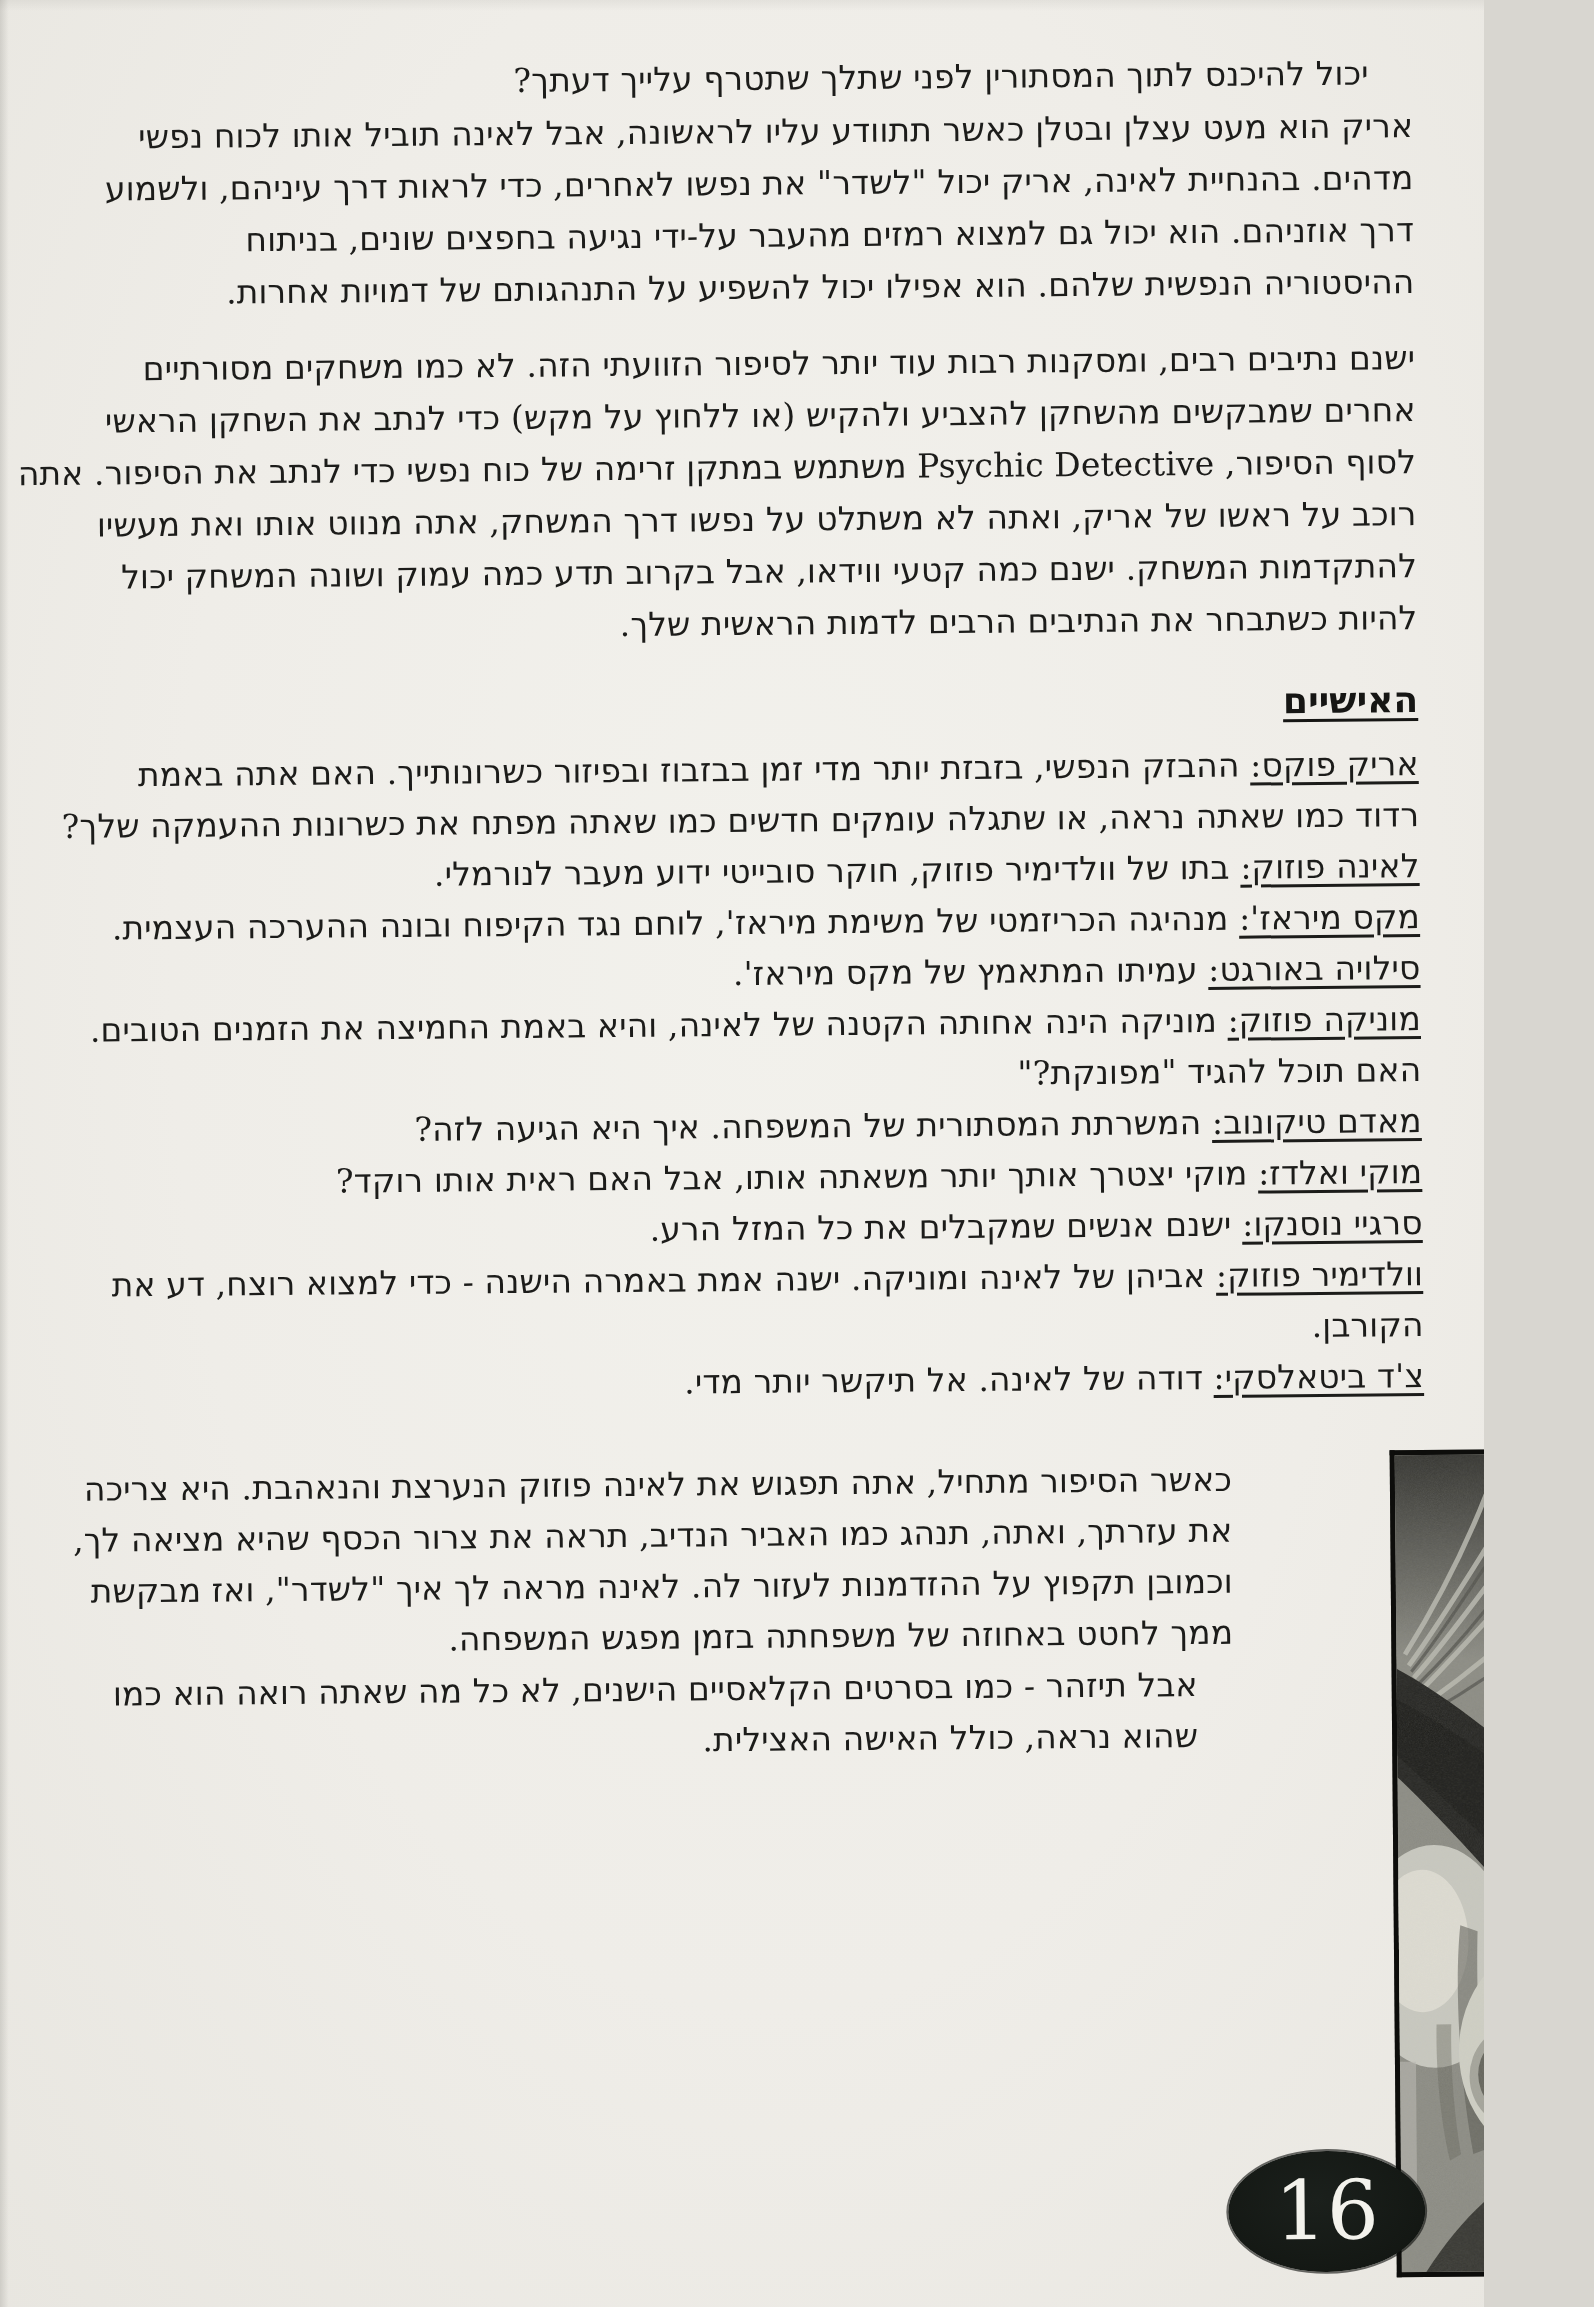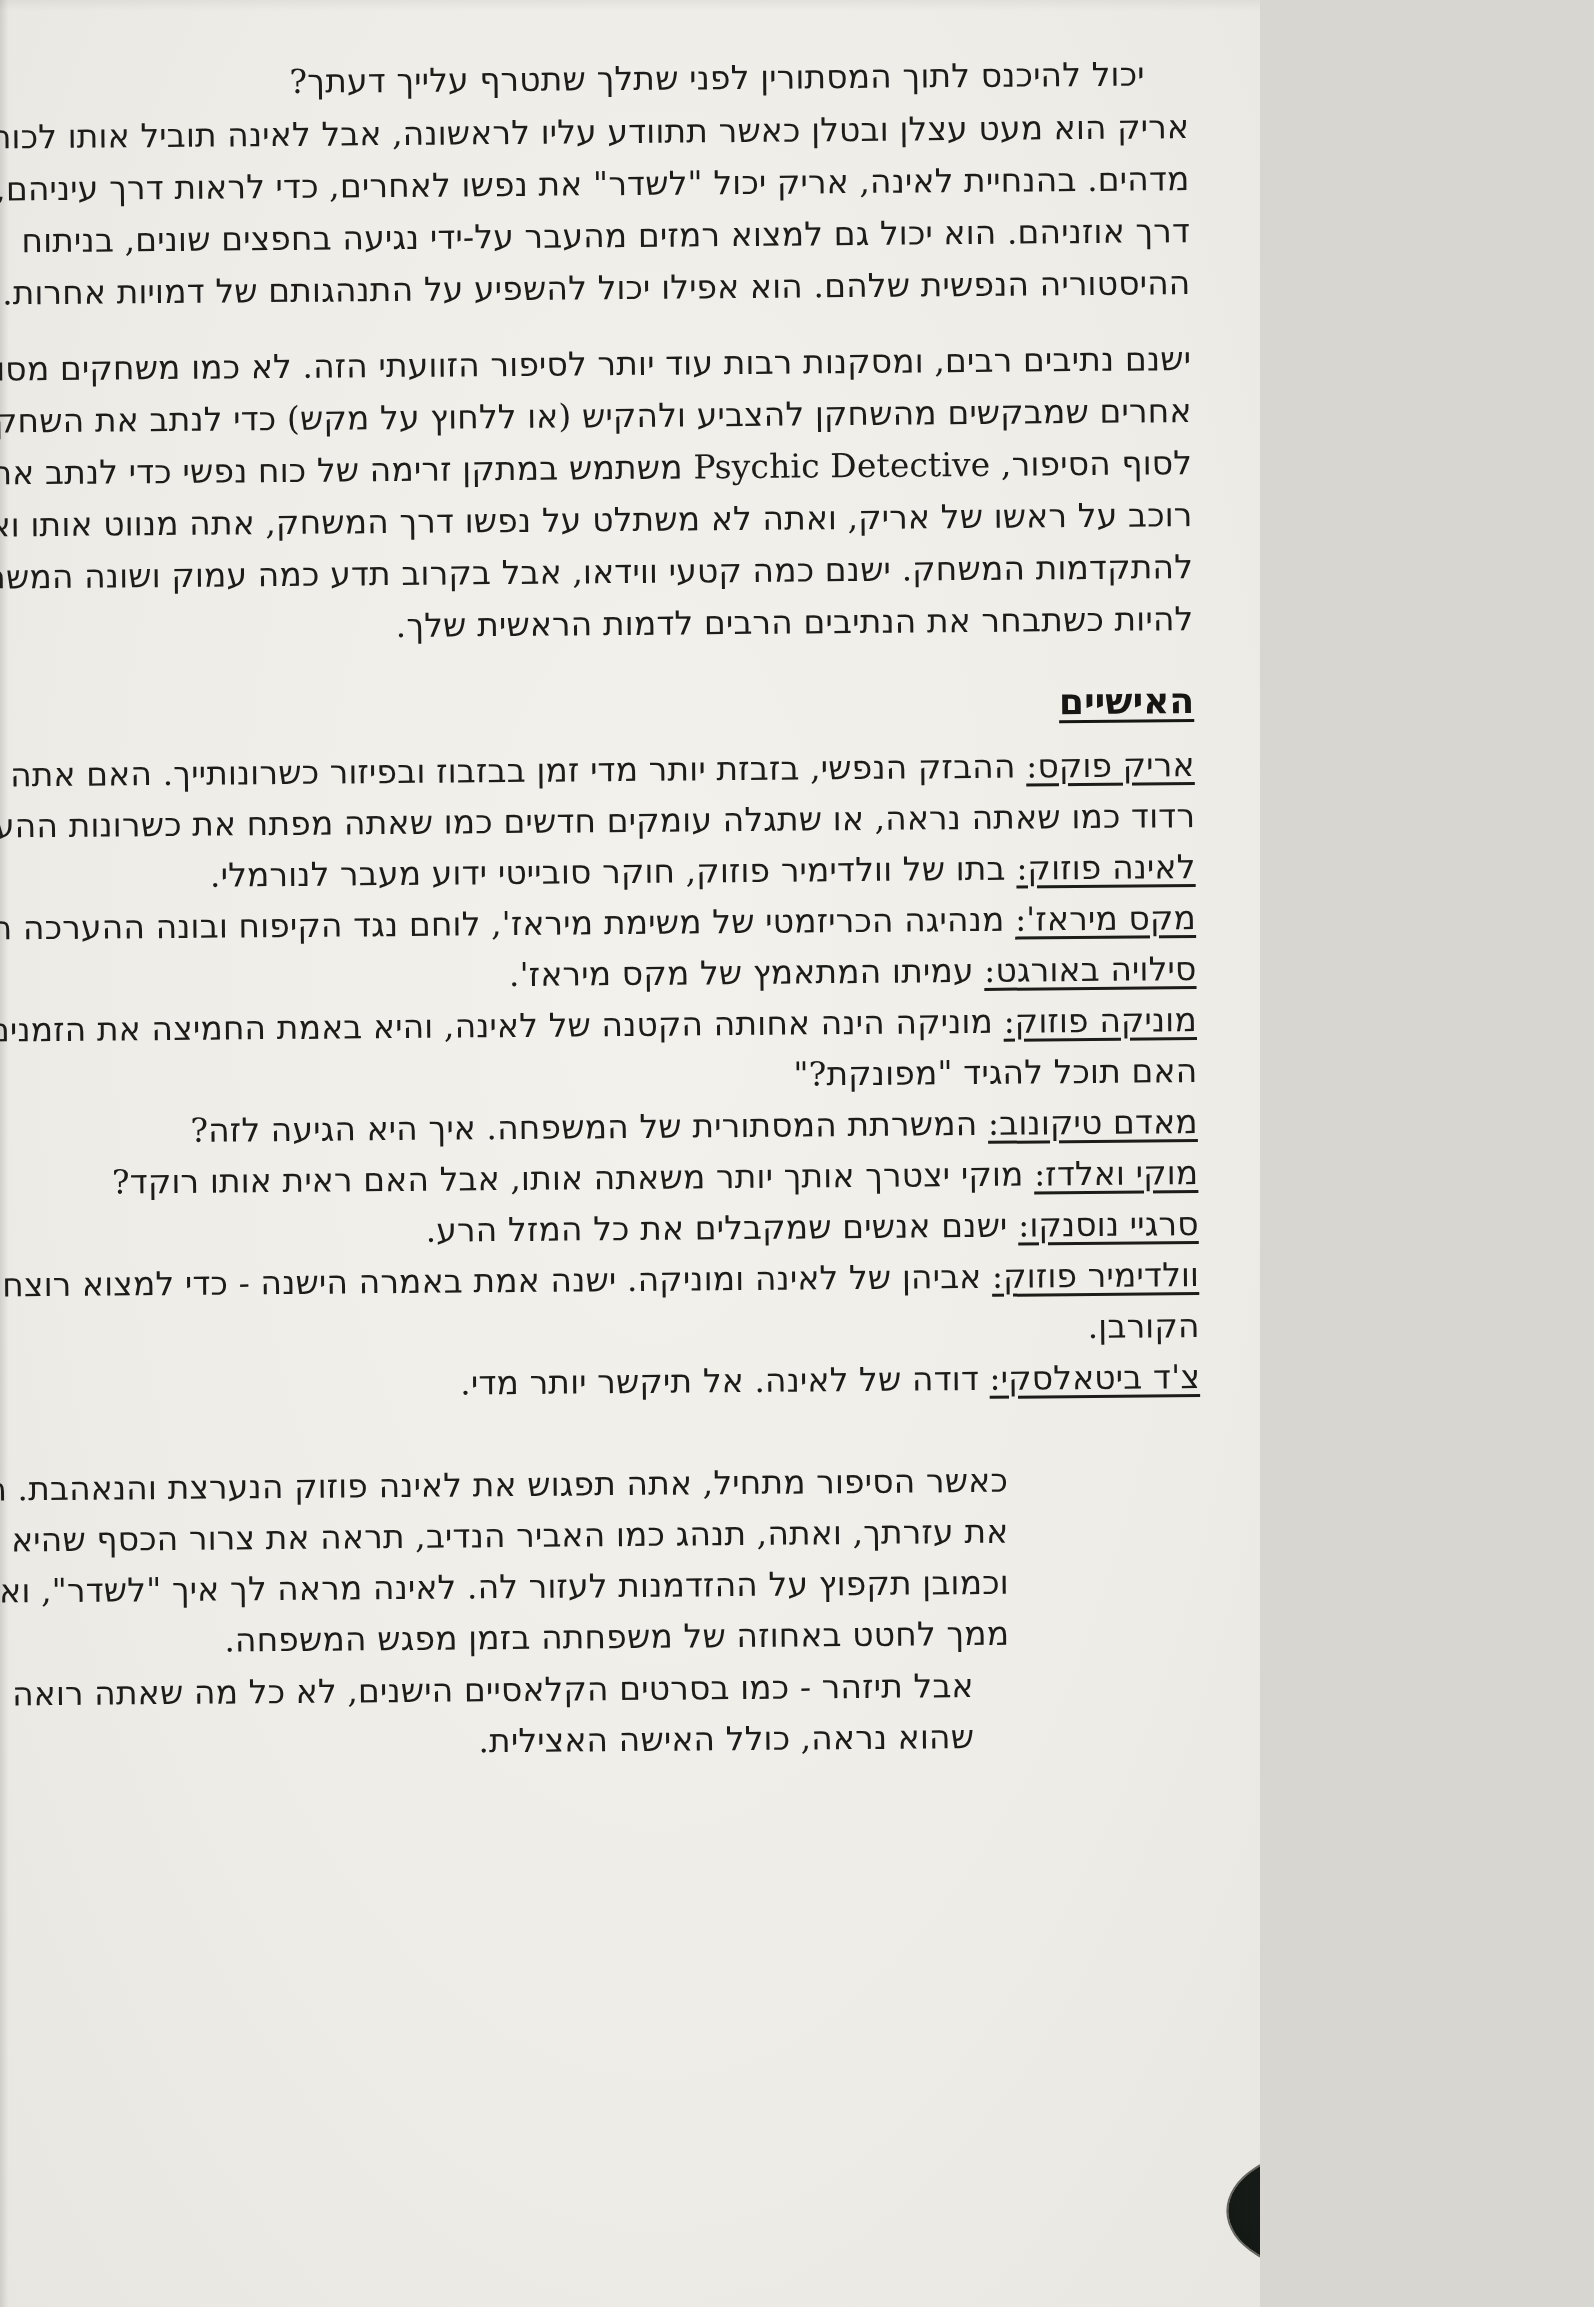--- a/index.html
+++ b/index.html
@@ -2,21 +2,21 @@
 <html lang="he" style="font-size:10px"><head>
 <meta charset="utf-8">
 <style>
   html,body{margin:0;padding:0;}
   body{
     width:1595px;height:2307px;
     font-family:"DejaVu Serif","DejaVu Sans",sans-serif;
     background:#d8d6d0;
   }
   .page{
-    position:relative;width:1260px;height:2307px;overflow:hidden;
+    position:relative;width:1484px;height:2307px;overflow:hidden;
     background:
       linear-gradient(90deg, rgba(90,90,84,.18) 0px, rgba(90,90,84,0) 8.7px),
       linear-gradient(180deg, rgba(120,120,112,.10) 0px, rgba(120,120,112,0) 11px),
       radial-gradient(ellipse at 52% 42%, #f2f1ec 0%, #efede8 55%, #e8e6e0 100%);
   }
   .skew{position:absolute;inset:0;transform:rotate(-0.5deg);transform-origin:50% 50%;}
   .block{
     position:absolute;direction:rtl;text-align:right;color:#1c1c1a;
     font-size:33px;letter-spacing:0.1px;
   }

